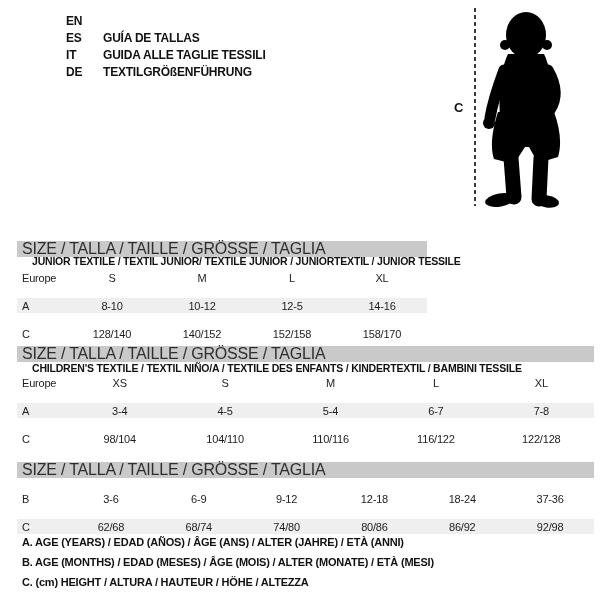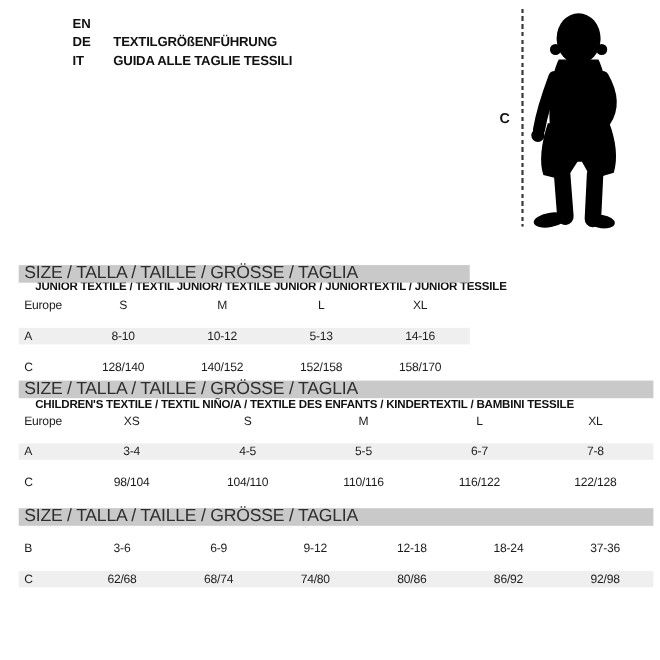--- a/index.html
+++ b/index.html
@@ -39,26 +39,30 @@
 </head>
 <body>
 
 <div id="canvas">
 
   <div class="lang-block">
     <div class="lang-row">
       <span class="lang-code">EN</span>
     </div>
     <div class="lang-row">
-      <span class="lang-code">DE</span>
-      <span class="lang-label">TEXTILGRÖßENFÜHRUNG</span>
+      <span class="lang-code">ES</span>
+      <span class="lang-label">GUÍA DE TALLAS</span>
     </div>
     <div class="lang-row">
       <span class="lang-code">IT</span>
       <span class="lang-label">GUIDA ALLE TAGLIE TESSILI</span>
+    </div>
+    <div class="lang-row">
+      <span class="lang-code">DE</span>
+      <span class="lang-label">TEXTILGRÖßENFÜHRUNG</span>
     </div>
   </div>
 
   <div class="measure-line"></div>
   <div class="measure-label">C</div>
   <svg class="baby-svg" width="92" height="200" viewBox="0 0 92 200">
     <g fill="#000000" stroke="none">
       <ellipse cx="46" cy="27" rx="20" ry="23"></ellipse>
       <circle cx="25" cy="37" r="5"></circle>
       <circle cx="67" cy="37" r="5"></circle>
@@ -83,21 +87,21 @@
       <span class="row-label">Europe</span>
       <span class="cell">S</span>
       <span class="cell">M</span>
       <span class="cell">L</span>
       <span class="cell">XL</span>
     </div>
     <div class="grid-row" style="background:#efefef">
       <span class="row-label">A</span>
       <span class="cell">8-10</span>
       <span class="cell">10-12</span>
-      <span class="cell">5-13</span>
+      <span class="cell">12-5</span>
       <span class="cell">14-16</span>
     </div>
     <div class="grid-row">
       <span class="row-label">C</span>
       <span class="cell">128/140</span>
       <span class="cell">140/152</span>
       <span class="cell">152/158</span>
       <span class="cell">158/170</span>
     </div>
   </div>
@@ -110,21 +114,21 @@
       <span class="cell">XS</span>
       <span class="cell">S</span>
       <span class="cell">M</span>
       <span class="cell">L</span>
       <span class="cell">XL</span>
     </div>
     <div class="grid-row" style="background:#efefef">
       <span class="row-label">A</span>
       <span class="cell">3-4</span>
       <span class="cell">4-5</span>
-      <span class="cell">5-5</span>
+      <span class="cell">5-4</span>
       <span class="cell">6-7</span>
       <span class="cell">7-8</span>
     </div>
     <div class="grid-row">
       <span class="row-label">C</span>
       <span class="cell">98/104</span>
       <span class="cell">104/110</span>
       <span class="cell">110/116</span>
       <span class="cell">116/122</span>
       <span class="cell">122/128</span>
@@ -146,14 +150,19 @@
       <span class="row-label">C</span>
       <span class="cell">62/68</span>
       <span class="cell">68/74</span>
       <span class="cell">74/80</span>
       <span class="cell">80/86</span>
       <span class="cell">86/92</span>
       <span class="cell">92/98</span>
     </div>
   </div>
 
+  <div class="notes">
+    <div class="note-line">A. AGE (YEARS) / EDAD (AÑOS) / ÂGE (ANS) / ALTER (JAHRE) / ETÀ (ANNI)</div>
+    <div class="note-line">B. AGE (MONTHS) / EDAD (MESES) / ÂGE (MOIS) / ALTER (MONATE) / ETÀ (MESI)</div>
+    <div class="note-line">C. (cm) HEIGHT / ALTURA / HAUTEUR / HÖHE / ALTEZZA</div>
+  </div>
 
 </div>
 
 </body></html>

